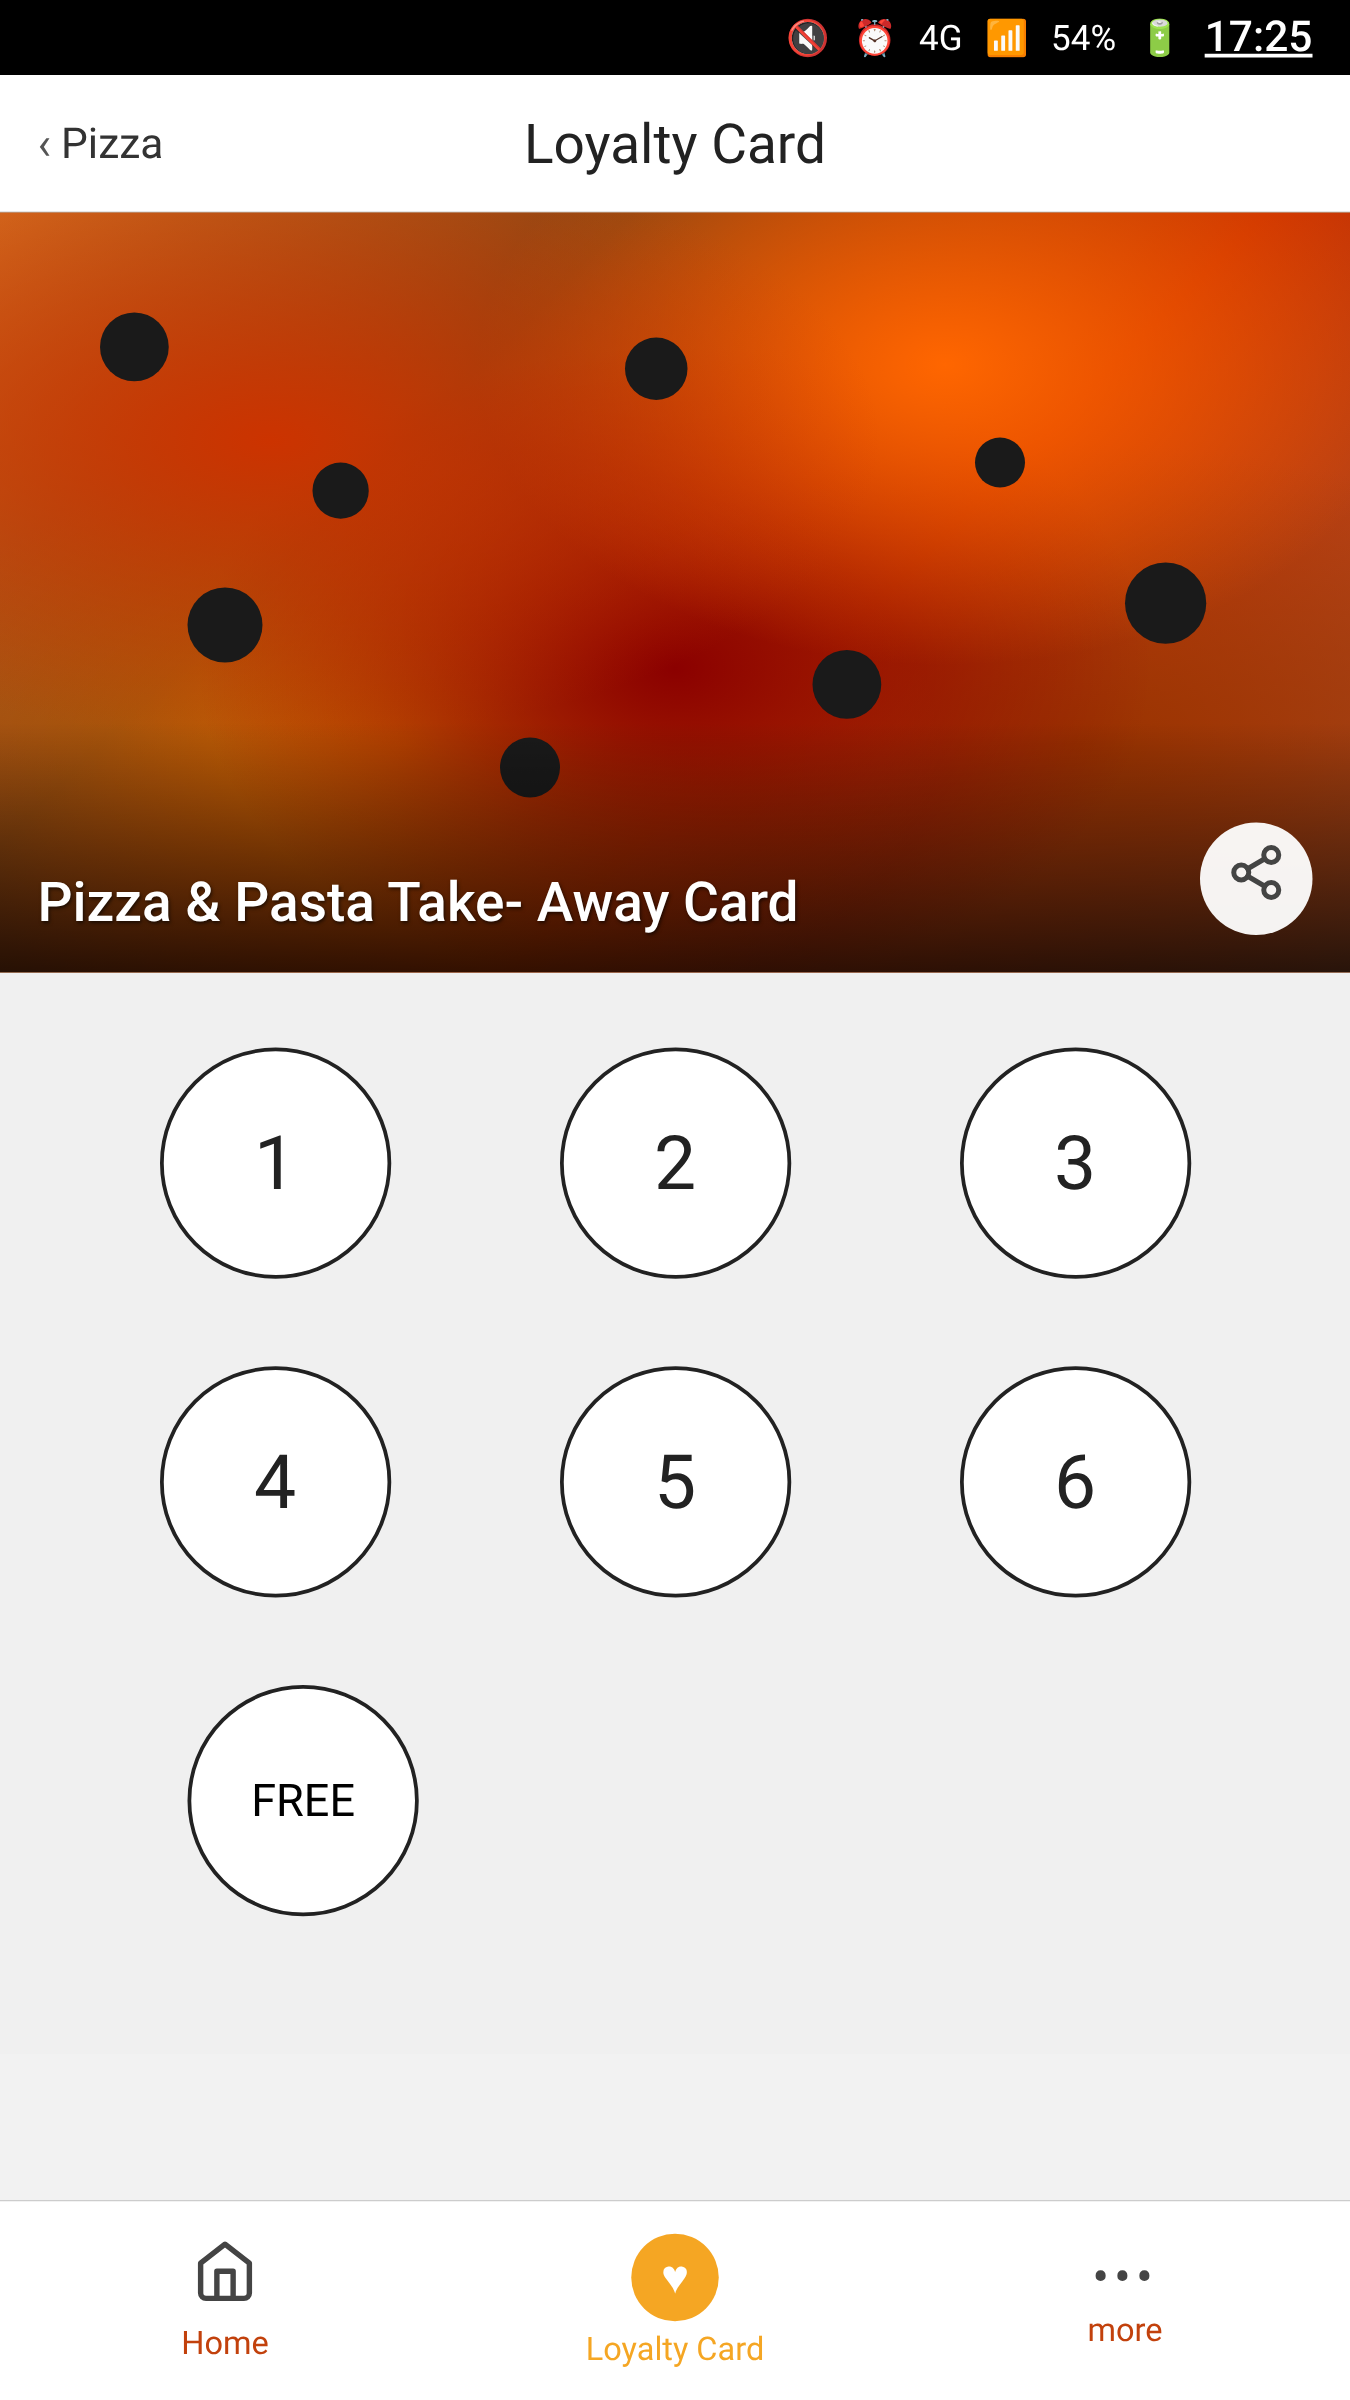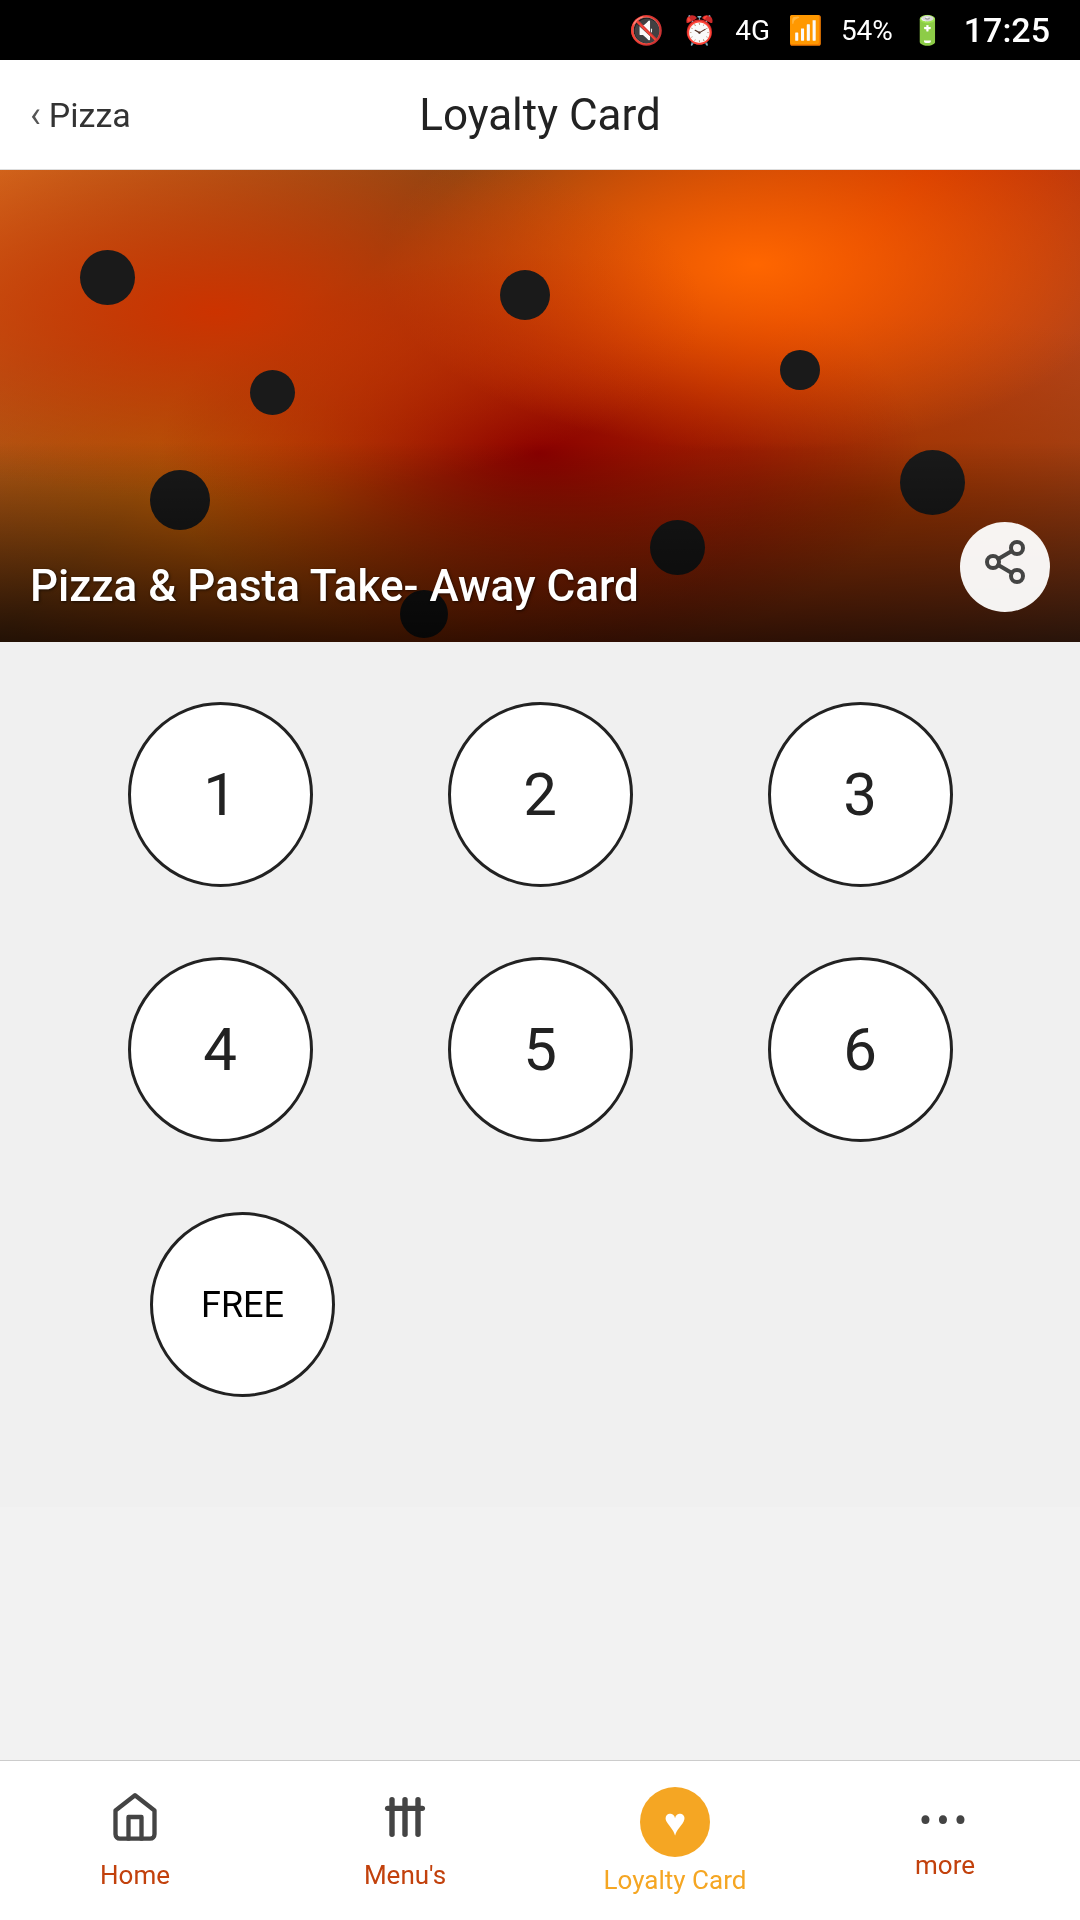--- a/index.html
+++ b/index.html
@@ -21,20 +21,21 @@
       display: flex;
       align-items: center;
       justify-content: flex-end;
       padding: 0 30px;
       font-size: 28px;
       gap: 18px;
     }
     .status-bar .time {
       font-size: 34px;
       font-weight: 500;
+      text-decoration: underline;
     }
 
     
     .top-nav {
       background: #fff;
       height: 110px;
       display: flex;
       align-items: center;
       justify-content: center;
       position: relative;
@@ -56,21 +57,21 @@
     }
     .top-nav .title {
       font-size: 44px;
       font-weight: 400;
       color: #222;
     }
 
     
     .hero {
       width: 100%;
-      height: 472px;
+      height: 608px;
       position: relative;
       overflow: hidden;
       background: #8B4513;
     }
 
     .hero-pizza-bg {
       width: 100%;
       height: 100%;
       background: 
         radial-gradient(ellipse at 20% 30%, #cc3300 0%, transparent 40%),
@@ -312,31 +313,20 @@
     <span class="nav-icon">
       <svg width="52" height="52" viewBox="0 0 24 24" fill="none" stroke="#444" stroke-width="2" stroke-linecap="round" stroke-linejoin="round">
         <path d="M3 9l9-7 9 7v11a2 2 0 01-2 2H5a2 2 0 01-2-2z"></path>
         <polyline points="9 22 9 12 15 12 15 22"></polyline>
       </svg>
     </span>
     <span class="nav-label">Home</span>
   </div>
 
 
-  <div class="nav-item">
-    <span class="nav-icon">
-      <svg width="52" height="52" viewBox="0 0 24 24" fill="none" stroke="#444" stroke-width="2.5" stroke-linecap="round">
-        <line x1="6" y1="4" x2="6" y2="20"></line>
-        <line x1="12" y1="4" x2="12" y2="20"></line>
-        <line x1="18" y1="4" x2="18" y2="20"></line>
-        <line x1="4" y1="8" x2="20" y2="8"></line>
-      </svg>
-    </span>
-    <span class="nav-label">Menu's</span>
-  </div>
 
   <div class="nav-item active">
     <div class="loyalty-bubble">
       <span class="loyalty-heart">♥</span>
     </div>
     <span class="nav-label">Loyalty Card</span>
   </div>
 
   <div class="nav-item">
     <span class="more-dots nav-icon">•••</span>

